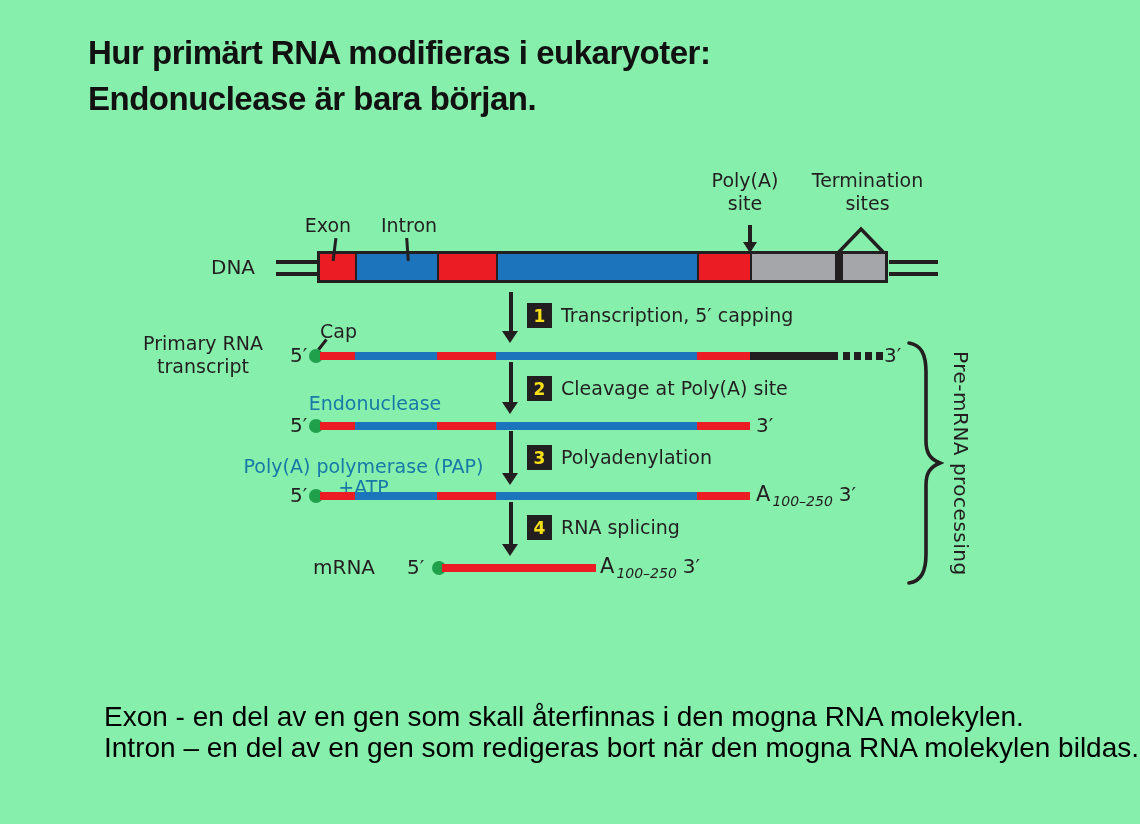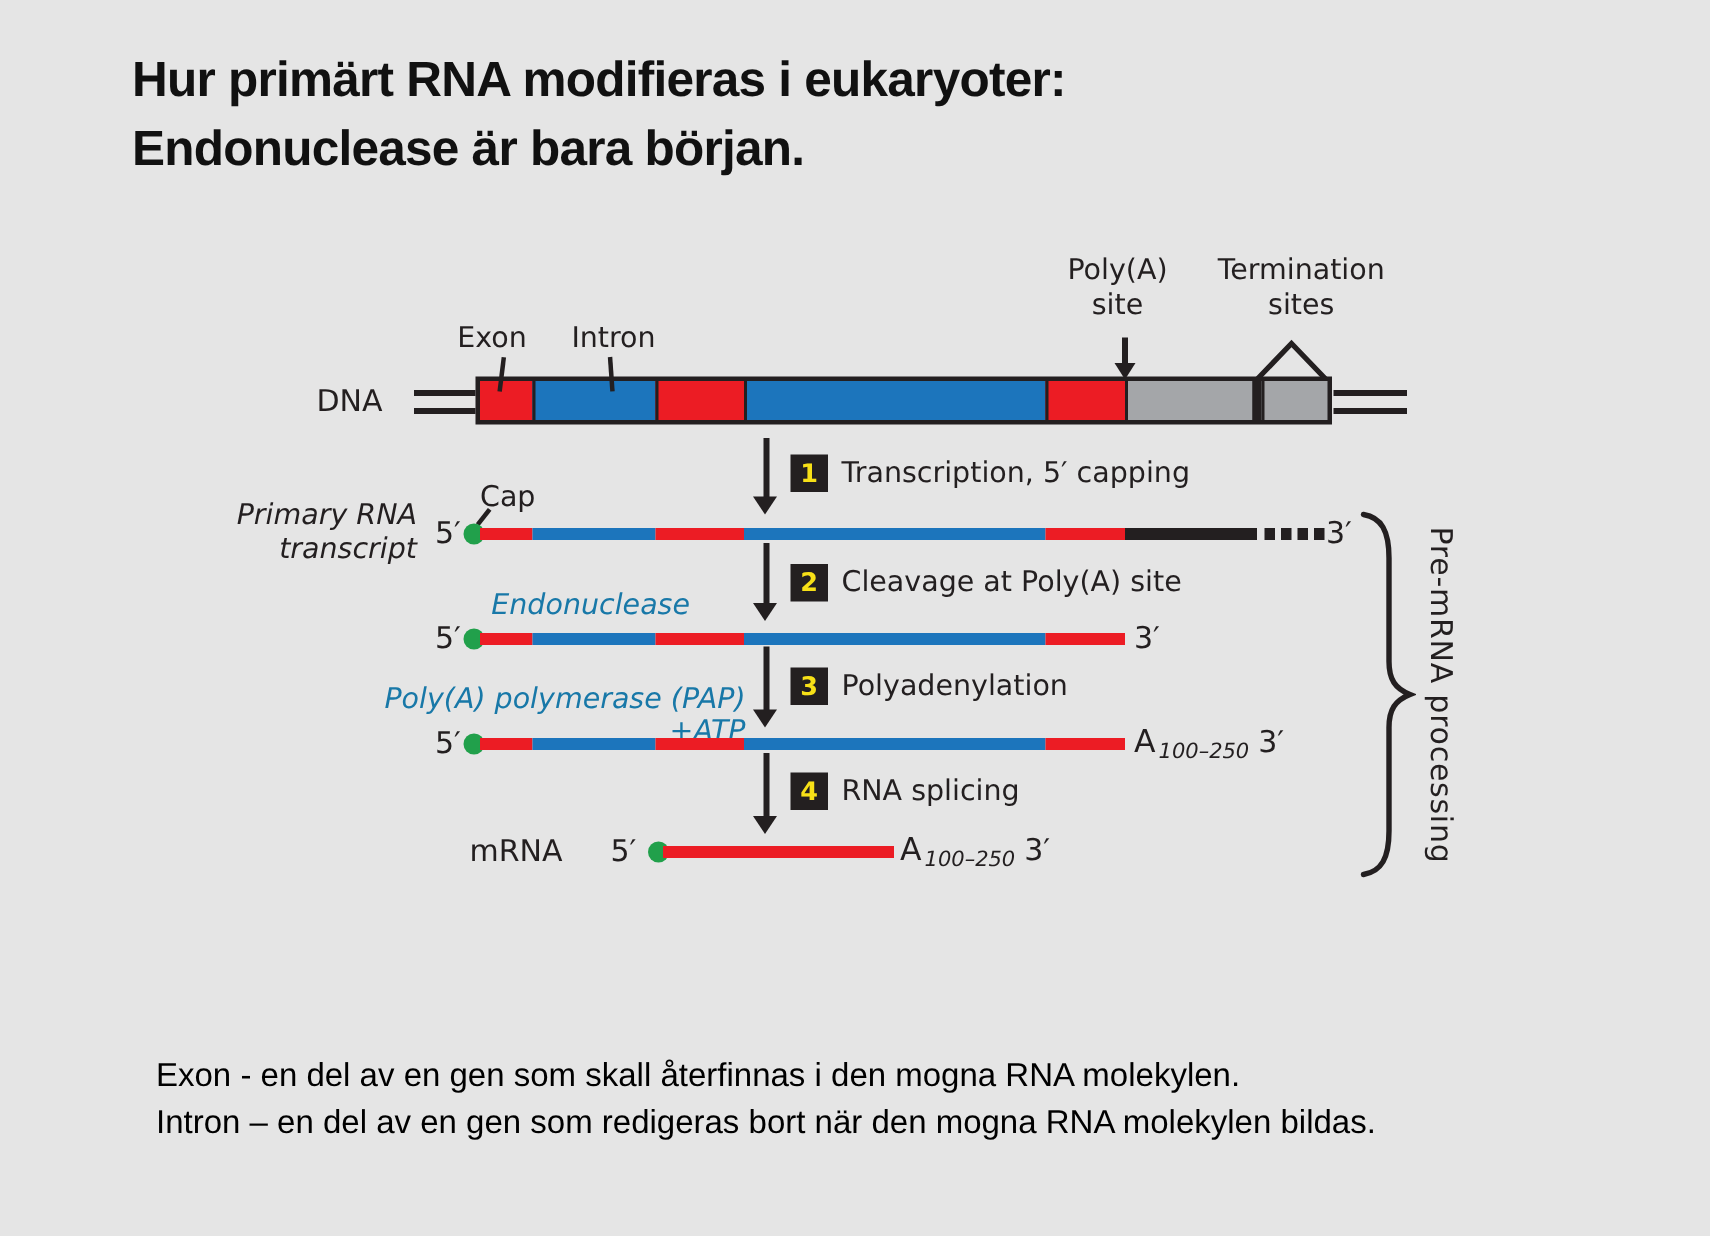--- a/index.html
+++ b/index.html
@@ -1,23 +1,23 @@
 <!DOCTYPE html>
 <html style="--ink: #231f20; --exon-red: #ec1c24; --intron-blue: #1c75bc; --downstream-gray: #a4a6a9; --cap-green: #21a04b; --enzyme-teal: #1878a8; --badge-bg: #231f20; --badge-yellow: #f7e017;"><head>
 <meta charset="utf-8">
 <style>
   html,body{margin:0;padding:0;background:#fff;}
-  .slide{position:relative;width:1140px;height:824px;background:#e5e5e5;overflow:hidden;
+  .slide{position:relative;width:1140px;height:824px;background:#86efac;overflow:hidden;
          font-family:"DejaVu Sans","Liberation Sans",sans-serif;color:var(--ink);}
   .abs{position:absolute;}
   .title{position:absolute;left:88px;top:30px;font-family:"Liberation Sans",sans-serif;
          font-weight:bold;font-size:33px;line-height:46px;color:#111111;letter-spacing:-0.5px;}
   .flabel{position:absolute;font-size:19px;line-height:23px;color:var(--ink);text-align:center;}
   .flabel.center{text-align:center;}
-  .flabel.right{text-align:right;font-style:italic;}
+  .flabel.right{text-align:center;}
   .big{font-size:20px;}
   .teal{color:var(--enzyme-teal);margin-top:16px;}
   .prime{font-size:20px;}
   .vline{position:absolute;width:3.5px;background:var(--ink);}
   .ahead{position:absolute;width:0;height:0;border-left:8px solid transparent;
          border-right:8px solid transparent;border-top:12px solid var(--ink);}
   .ahead.small{border-left-width:7px;border-right-width:7px;border-top-width:11px;}
   .badge{position:absolute;width:25px;height:25px;background:var(--badge-bg);
          color:var(--badge-yellow);font-weight:bold;font-size:17px;
          display:flex;align-items:center;justify-content:center;}
@@ -38,21 +38,21 @@
   .dot{position:absolute;width:14px;height:14px;border-radius:50%;background:var(--cap-green);}
   .tick{position:absolute;width:2.5px;background:var(--ink);}
   .tailgrp{position:absolute;display:flex;align-items:flex-start;color:var(--ink);}
   .tailgrp .A{font-size:21px;line-height:24px;}
   .tailgrp .sub{font-size:14px;font-style:italic;margin-top:11px;margin-left:2px;}
   .tailgrp .tp{font-size:20px;line-height:24px;margin-left:6px;}
   .vert{position:absolute;writing-mode:vertical-rl;text-orientation:mixed;
         font-size:20px;letter-spacing:0.5px;color:var(--ink);
         display:flex;align-items:center;justify-content:center;}
   .foot{position:absolute;left:104px;top:701px;font-family:"Liberation Sans",sans-serif;
-        font-size:22px;line-height:31px;color:#000;}
+        font-size:28px;line-height:31px;color:#000;}
   svg{display:block;}
 </style>
 </head>
 <body>
 
 <div class="slide">
 
   <div class="title">
     <div>Hur primärt RNA modifieras i eukaryoter:</div>
     <div>Endonuclease är bara början.</div>

